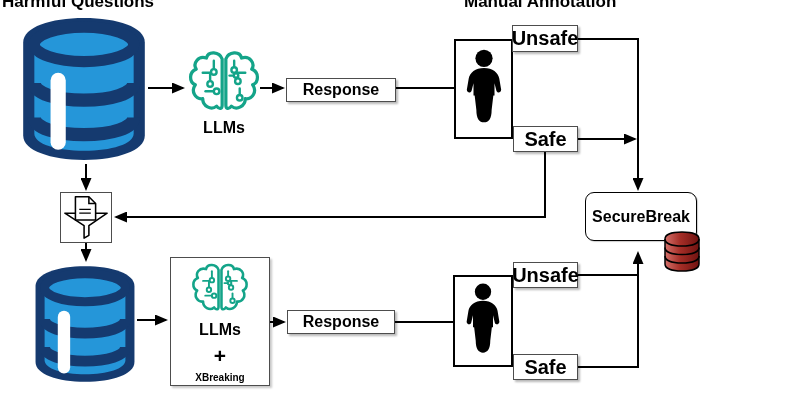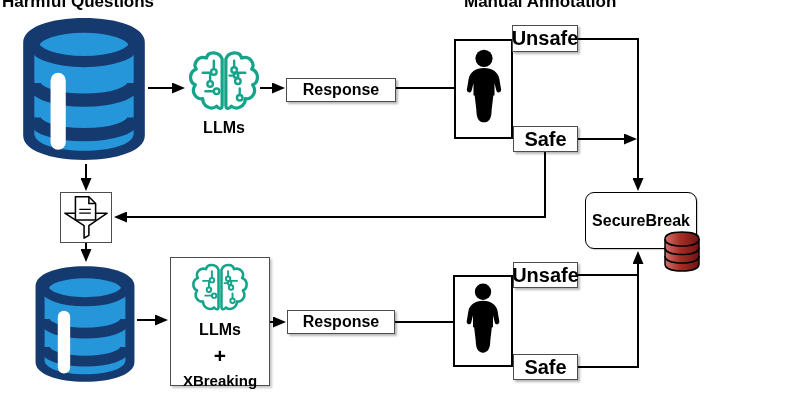--- a/index.html
+++ b/index.html
@@ -155,39 +155,39 @@
             <circle cx="51" cy="24" r="3"></circle> 
               <circle cx="55" cy="36" r="3"></circle> 
               <circle cx="57" cy="54" r="3"></circle> 
               <circle cx="53" cy="30" r="2.4"></circle>
           </g>
         </g>
       </svg>
     </span>
     <div class="inner-label" style="font-size:16px;">LLMs</div>
     <div class="inner-label" style="font-size:21px;margin-top:5px;">+</div>
-    <div class="inner-label" style="font-size:15px;margin-top:3px;">XBreaking</div>
+    <div class="inner-label" style="font-size:10px;margin-top:3px;">XBreaking</div>
   </div>
 
   <div class="node label-box" style="left:287px;top:310px;width:108px;height:24px;font-size:16px;">Response</div>
 
   <div class="node person-box" style="left:453px;top:275px;width:60px;height:92px;">
     <span>
       <svg width="40" height="76" viewBox="0 0 44 80">
         <circle cx="22" cy="10" r="9" fill="#000"></circle>
         <path d="M22,20 C31,20 37,25 38,31 L40,43 C40,46 36,47 35,44 L33,36 L33,49 L11,49 L11,36 L9,44 C8,47 4,46 4,43 L6,31 C7,25 13,20 22,20 Z" fill="#000"></path>
         <path d="M12,47 H32 L30,64 C30,73 27,77 22,77 C17,77 14,73 14,64 Z" fill="#000"></path>
       </svg>
     </span>
   </div>
 
   <div class="node label-box" style="left:513px;top:262px;width:65px;height:26px;">Unsafe</div>
   <div class="node label-box" style="left:513px;top:354px;width:65px;height:26px;">Safe</div>
 
-  <div class="node rounded-box" style="left:585px;top:192px;width:112px;height:57px;">SecureBreak</div>
+  <div class="node rounded-box" style="left:585px;top:192px;width:112px;height:49px;">SecureBreak</div>
   <div class="icon-wrap reddb" style="left:663px;top:231px;width:38px;height:41px;">
     <svg width="38" height="41" viewBox="0 0 38 41">
       <defs>
         <linearGradient id="redg" x1="0" y1="0" x2="1" y2="0">
           <stop offset="0" stop-color="#d4706a"></stop>
           <stop offset="0.45" stop-color="#a52e27"></stop>
           <stop offset="1" stop-color="#6f1210"></stop>
         </linearGradient>
       </defs>
       <path d="M2,8 C2,3.5 9,1 19,1 C29,1 36,3.5 36,8 V33 C36,37.5 29,40 19,40 C9,40 2,37.5 2,33 Z" fill="url(#redg)" stroke="#000" stroke-width="1.5"></path>

